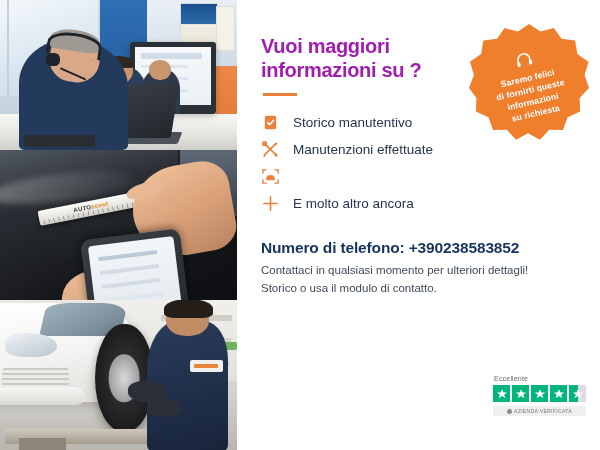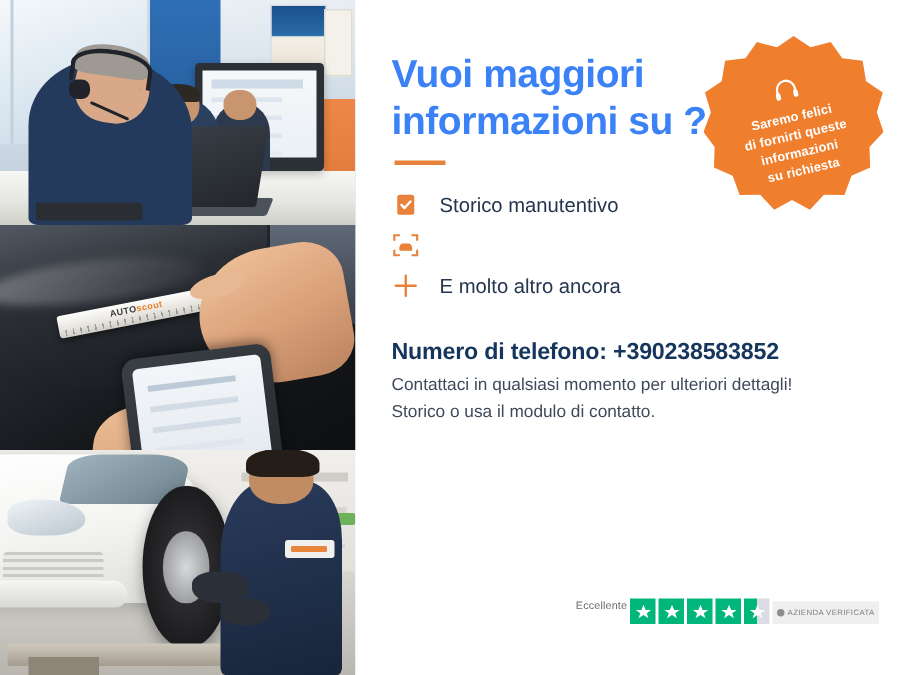--- a/index.html
+++ b/index.html
@@ -339,22 +339,22 @@
   
   .content {
     position: relative;
     flex: 1 1 auto;
     height: 450px;
     background: #ffffff;
     padding: 34px 24px 10px 24px;
   }
 
   .headline {
-    color: #3b82f6;
-    font-size: 26px;
+    color: #a21caf;
+    font-size: 20px;
     line-height: 1.2;
     font-weight: bold;
     letter-spacing: -.3px;
     max-width: 215px;
   }
 
   .rule {
     width: 34px;
     height: 3px;
     background: #e8813a;
@@ -453,21 +453,21 @@
   }
   .tp-logo { display: flex; align-items: center; gap: 3px; }
   .tp-star-logo { color: #00b67a; }
   .tp-star-logo svg { display: block; }
   .tp-word {
     color: #191919;
     font-size: 16.5px;
     font-weight: bold;
     letter-spacing: -.5px;
   }
-  .tp-right { display: flex; flex-direction: row; align-items: center; gap: 2px; }
+  .tp-right { display: flex; flex-direction: column; align-items: center; gap: 2px; }
   .tp-rating {
     color: #6b6b6b;
     font-size: 7.2px;
     letter-spacing: .1px;
     align-self: flex-start;
     margin-left: 1px;
   }
   .tp-stars { display: flex; gap: 2px; }
   .tp-star {
     width: 17px; height: 17px;
@@ -583,20 +583,35 @@
       <li class="feature">
         <span class="feature-ico">
           <svg width="17" height="17" viewBox="0 0 24 24">
             <rect x="4" y="2.5" width="16" height="19" rx="2.5" fill="#e8813a"></rect>
             <path d="M8 12.2l2.8 2.9L16.4 8.9" fill="none" stroke="#ffffff" stroke-width="2.3" stroke-linecap="round" stroke-linejoin="round"></path>
           </svg>
         </span>
         <span class="feature-label">Storico manutentivo</span>
       </li>
 
+      <li class="feature">
+        <span class="feature-ico">
+          <svg width="19" height="19" viewBox="0 0 24 24">
+            <g stroke="#e8813a" stroke-width="2.1" stroke-linecap="round" fill="none">
+              <path d="M4.2 4.2 L19.2 19.2"></path>
+              <path d="M19.2 4.2 L4.2 19.2"></path>
+            </g>
+            <circle cx="4.6" cy="4.6" r="2.3" fill="none" stroke="#e8813a" stroke-width="2"></circle>
+            <circle cx="19.1" cy="19.1" r="1.9" fill="#e8813a"></circle>
+            <path d="M19.6 3.4 L21 4.8 L17.6 7.2 L16.2 5.8 Z" fill="#e8813a"></path>
+            <path d="M4.4 19.5 L6 21 L3.6 21.4 L3 20.8 Z" fill="#e8813a"></path>
+          </svg>
+        </span>
+        <span class="feature-label">Manutenzioni effettuate</span>
+      </li>
 
 
       <li class="feature">
         <span class="feature-ico">
           <svg width="19" height="19" viewBox="0 0 24 24">
             <g fill="none" stroke="#e8813a" stroke-width="1.8" stroke-linecap="round">
               <path d="M2.4 7.5 V3.6 H6.4"></path>
               <path d="M17.6 3.6 H21.6 V7.5"></path>
               <path d="M21.6 16.5 V20.4 H17.6"></path>
               <path d="M6.4 20.4 H2.4 V16.5"></path>

